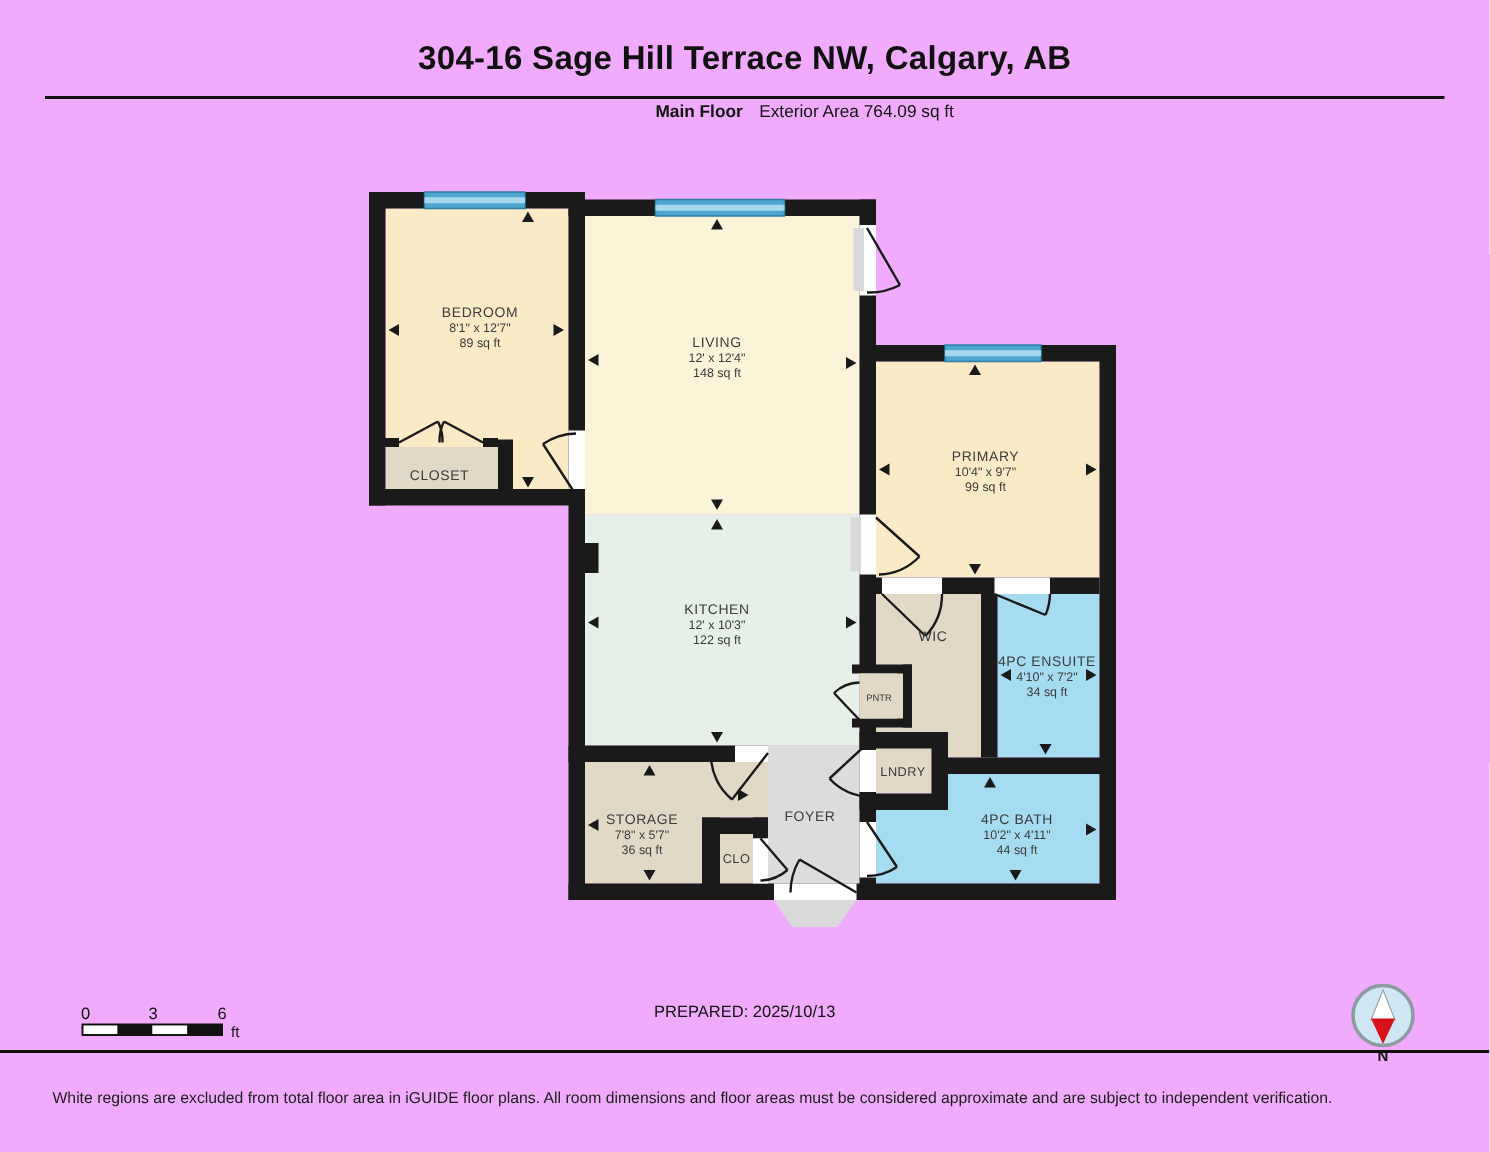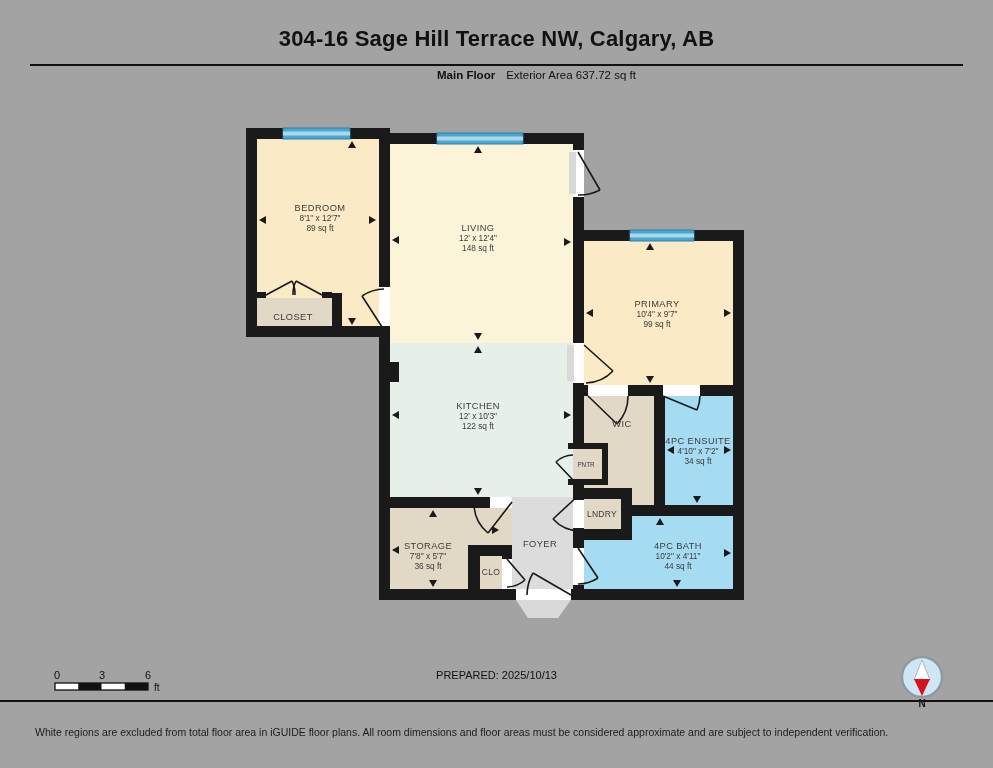--- a/index.html
+++ b/index.html
@@ -1,16 +1,16 @@
 <!DOCTYPE html>
 <html><head>
 <meta charset="utf-8">
 <style>
   html,body{margin:0;padding:0;background:#ffffff;}
-  #page{position:relative;width:993px;height:768px;background:#a3a3a3;overflow:hidden;
+  #page{position:relative;width:993px;height:768px;background:#f0abfc;overflow:hidden;
         font-family:"Liberation Sans",sans-serif;color:#111;}
   .abs{position:absolute;}
   #title{top:26px;left:0;width:993px;text-align:center;font-size:22px;font-weight:bold;
          letter-spacing:.2px;color:#111;}
   #rule-top{top:64px;left:30px;width:933px;height:2px;background:#111;}
   #subtitle{top:69px;left:437px;display:flex;gap:11px;font-size:11.5px;color:#111;white-space:nowrap;}
   #subtitle .fl{font-weight:bold;}
   #prepared{top:669px;left:0;width:993px;text-align:center;font-size:11px;color:#111;}
   #rule-bottom{top:700px;left:0;width:993px;height:2px;background:#111;}
   #disclaimer{top:726px;left:35px;width:940px;font-size:10.5px;color:#1c1c1c;}
@@ -26,21 +26,21 @@
 </style>
 </head>
 <body>
 
 <div id="page">
 
   <div id="title" class="abs">304-16 Sage Hill Terrace NW, Calgary, AB</div>
   <div id="rule-top" class="abs"></div>
   <div id="subtitle" class="abs">
     <span class="fl">Main Floor</span>
-    <span>Exterior Area 637.72 sq ft</span>
+    <span>Exterior Area 764.09 sq ft</span>
   </div>
 
   <svg class="abs" style="top:0;left:0;" width="993" height="768" viewBox="0 0 993 768">
 
     <g>
       <rect x="257" y="139" width="122" height="187" fill="#FAEAC5"></rect>
       <rect x="257" y="298" width="75" height="28" fill="#E2D8C6"></rect>
       <rect x="390" y="144" width="183" height="199" fill="#FCF4D9"></rect>
       <rect x="390" y="343" width="183" height="154" fill="#E6EFE8"></rect>
       <rect x="584" y="241" width="149" height="144" fill="#FAEAC5"></rect>

